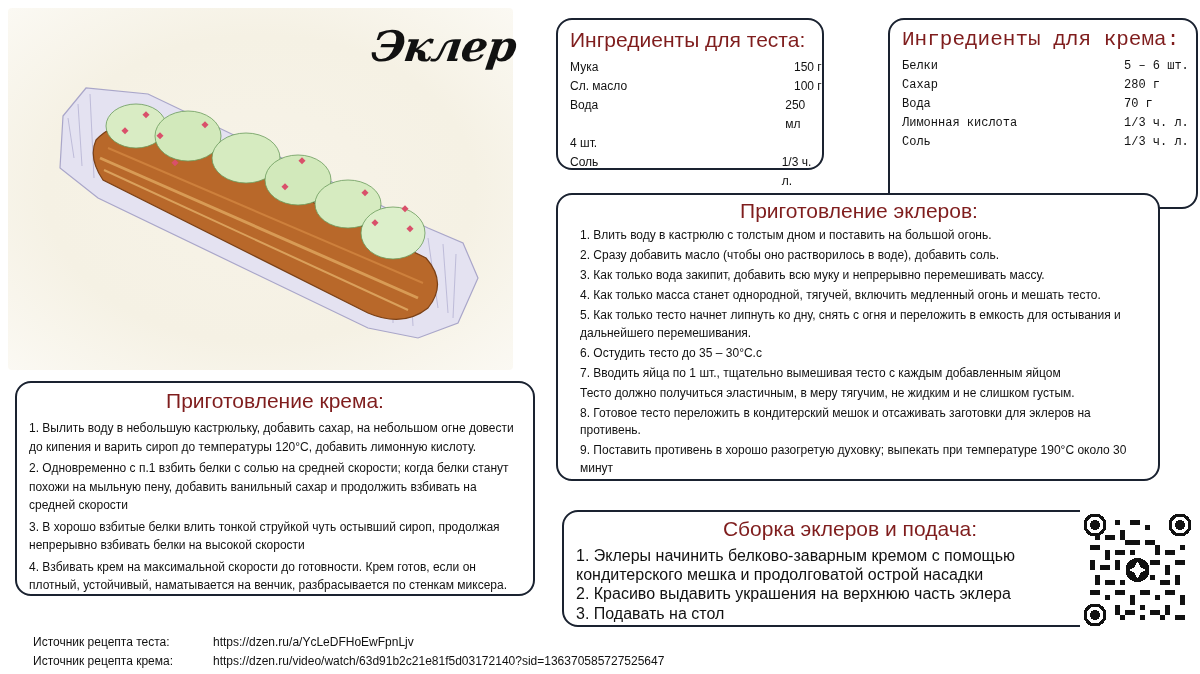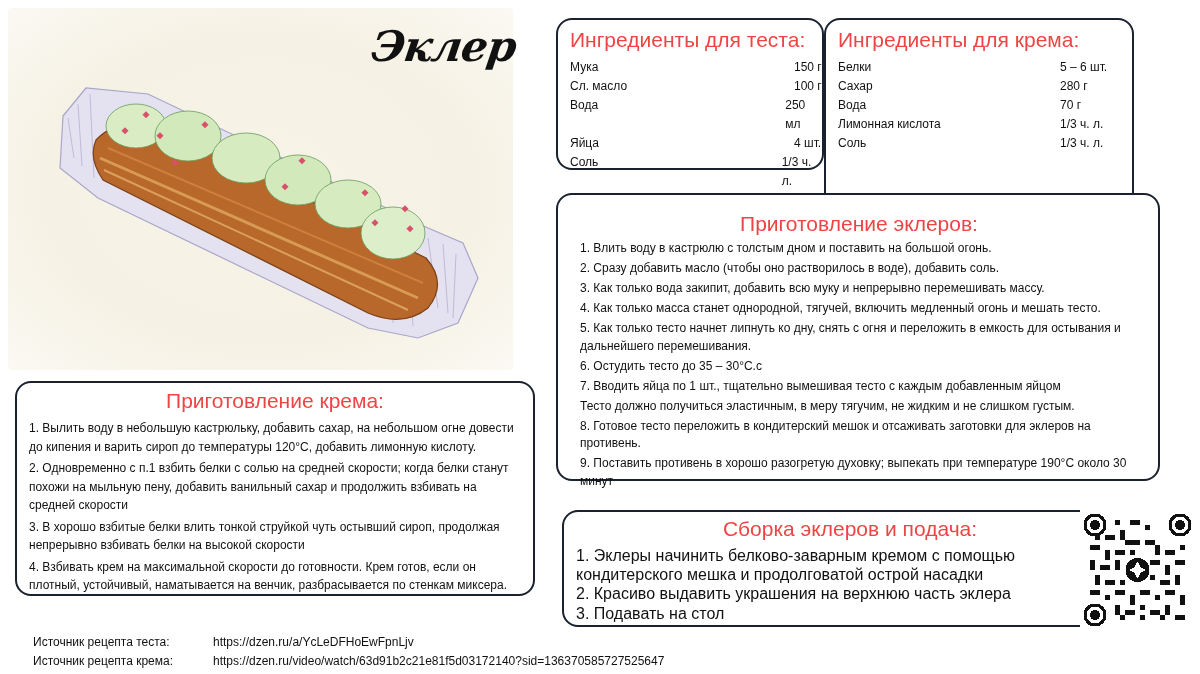--- a/index.html
+++ b/index.html
@@ -7,36 +7,36 @@
   body { position: relative; font-family: "Liberation Sans", "DejaVu Sans", sans-serif; color: #111; }
 
   .illustration { position: absolute; left: 8px; top: 8px; width: 505px; height: 362px;
     background: radial-gradient(ellipse at center, #f7f3e8 0%, #f5f1e4 60%, #fbf9f3 100%); border-radius: 4px; }
   .illustration svg { position: absolute; left: 0; top: 0; }
 
   .title-script { position: absolute; left: 372px; top: 22px; font-family: "DejaVu Serif", serif;
     font-style: italic; font-weight: bold; font-size: 42px; color: #111; letter-spacing: -1px; transform: skewX(-8deg); }
 
   .box { position: absolute; border: 2px solid #1a2230; border-radius: 16px; background: #fff; }
-  .box h2 { font-weight: normal; text-align: center; color: #ef4444; }
+  .box h2 { font-weight: normal; text-align: center; color: #7f1d1d; }
 
   .ing h2 { text-align: left; font-size: 21px; padding: 8px 0 0 12px; }
   .ing .row { display: flex; font-size: 12px; line-height: 19px; padding-left: 12px; gap: 44px; }
   .ing .row .name { width: 180px; }
   .ing1 { left: 556px; top: 18px; width: 268px; height: 152px; }
-  .ing2 { left: 824px; top: 18px; width: 310px; height: 191px; }
+  .ing2 { left: 888px; top: 18px; width: 310px; height: 191px; font-family: Liberation Mono, monospace; }
   .ing1 .row .name { width: 180px; }
   .ing2 .row .name { width: 178px; }
   .ing1 .rows { margin-top: 6px; }
   .ing2 .rows { margin-top: 6px; }
 
   .steps { font-family: "Liberation Sans", sans-serif; }
   .steps p { font-size: 12px; line-height: 16px; margin-bottom: 4px; }
   .eclair-box { left: 556px; top: 193px; width: 604px; height: 288px; padding: 0 20px 0 22px; }
-  .eclair-box h2 { font-size: 21px; padding-top: 17px; margin-bottom: 4px; }
+  .eclair-box h2 { font-size: 21px; padding-top: 4px; margin-bottom: 4px; }
   .eclair-box p { font-size: 12px; line-height: 17.5px; margin-bottom: 2.5px; }
 
   .cream-box { left: 15px; top: 381px; width: 520px; height: 215px; padding: 0 12px; }
   .cream-box h2 { font-size: 21px; padding-top: 6px; margin-bottom: 6px; }
   .cream-box p { font-size: 12px; line-height: 18.5px; margin-bottom: 3px; }
 
   .assembly-box { left: 562px; top: 510px; width: 576px; height: 117px; padding: 0 12px; }
   .assembly-box h2 { font-size: 21px; padding-top: 5px; margin-bottom: 6px; }
   .assembly-box p { font-size: 16px; line-height: 18.5px; margin-bottom: 1px; }
 
@@ -104,21 +104,20 @@
       </div>
     <div class="row">
         <span class="name">Сл. масло</span>
         <span>100 г</span>
       </div>
     <div class="row">
         <span class="name">Вода</span>
         <span>250 мл</span>
       </div>
     <div class="row">
-        <span class="name">Яйца</span>
         <span>4 шт.</span>
       </div>
     <div class="row">
         <span class="name">Соль</span>
         <span>1/3 ч. л.</span>
       </div>
   </div>
 </div>
 
 <div class="box ing ing2">

